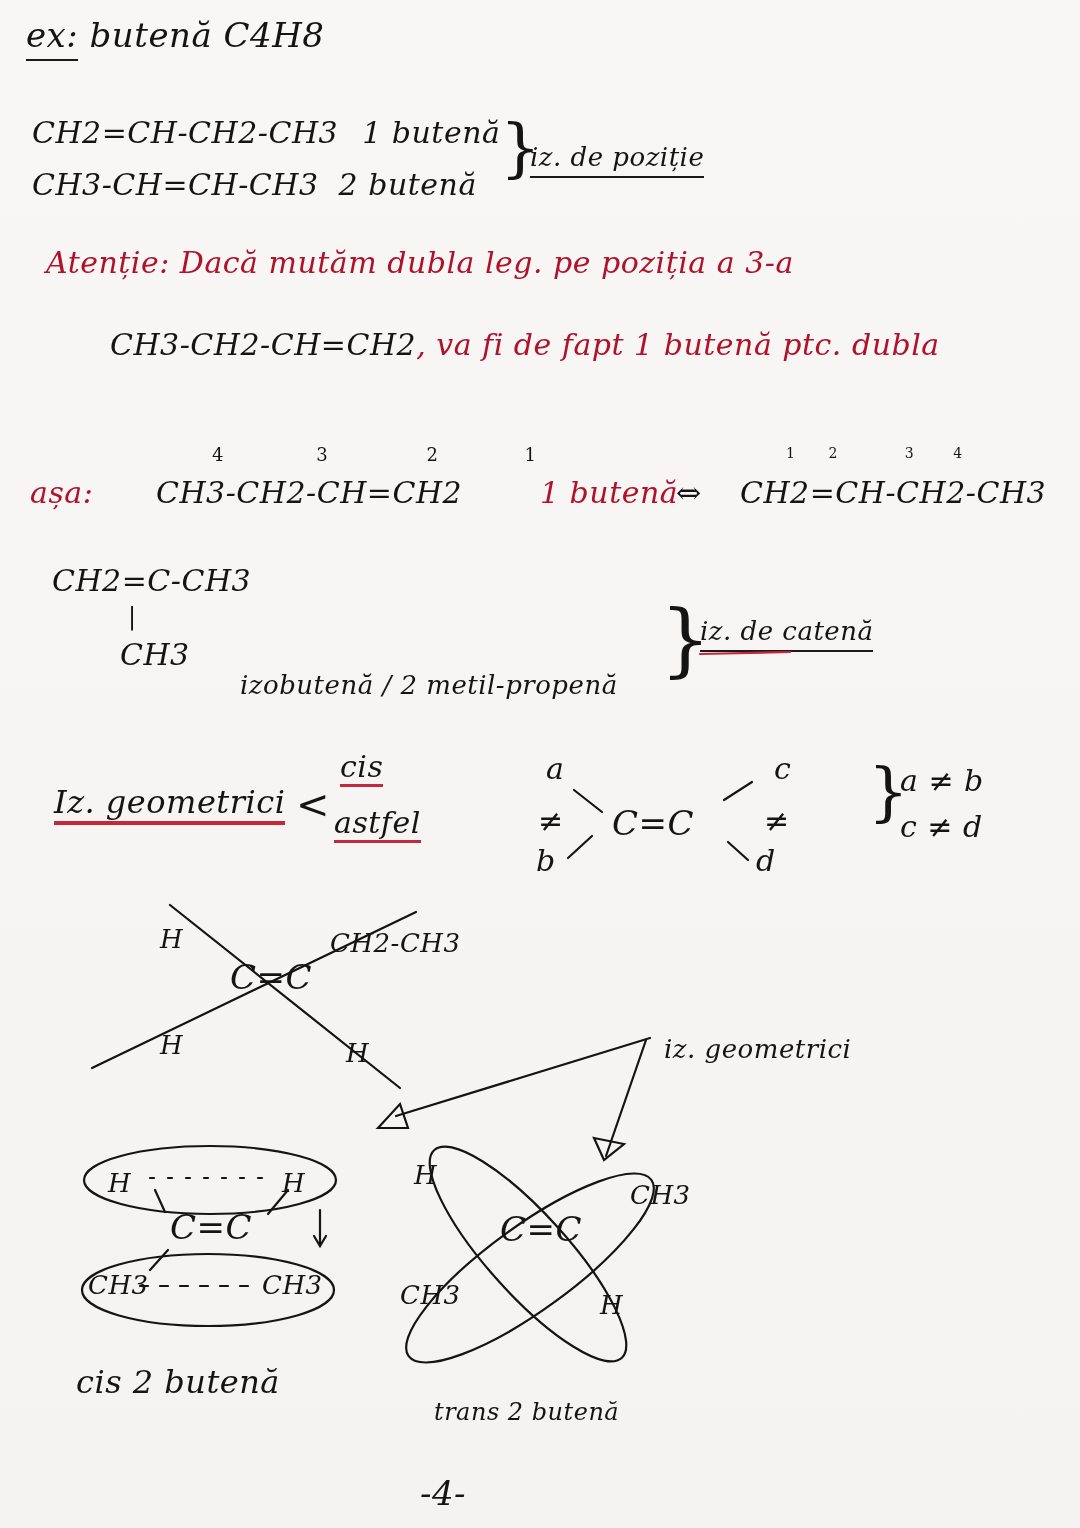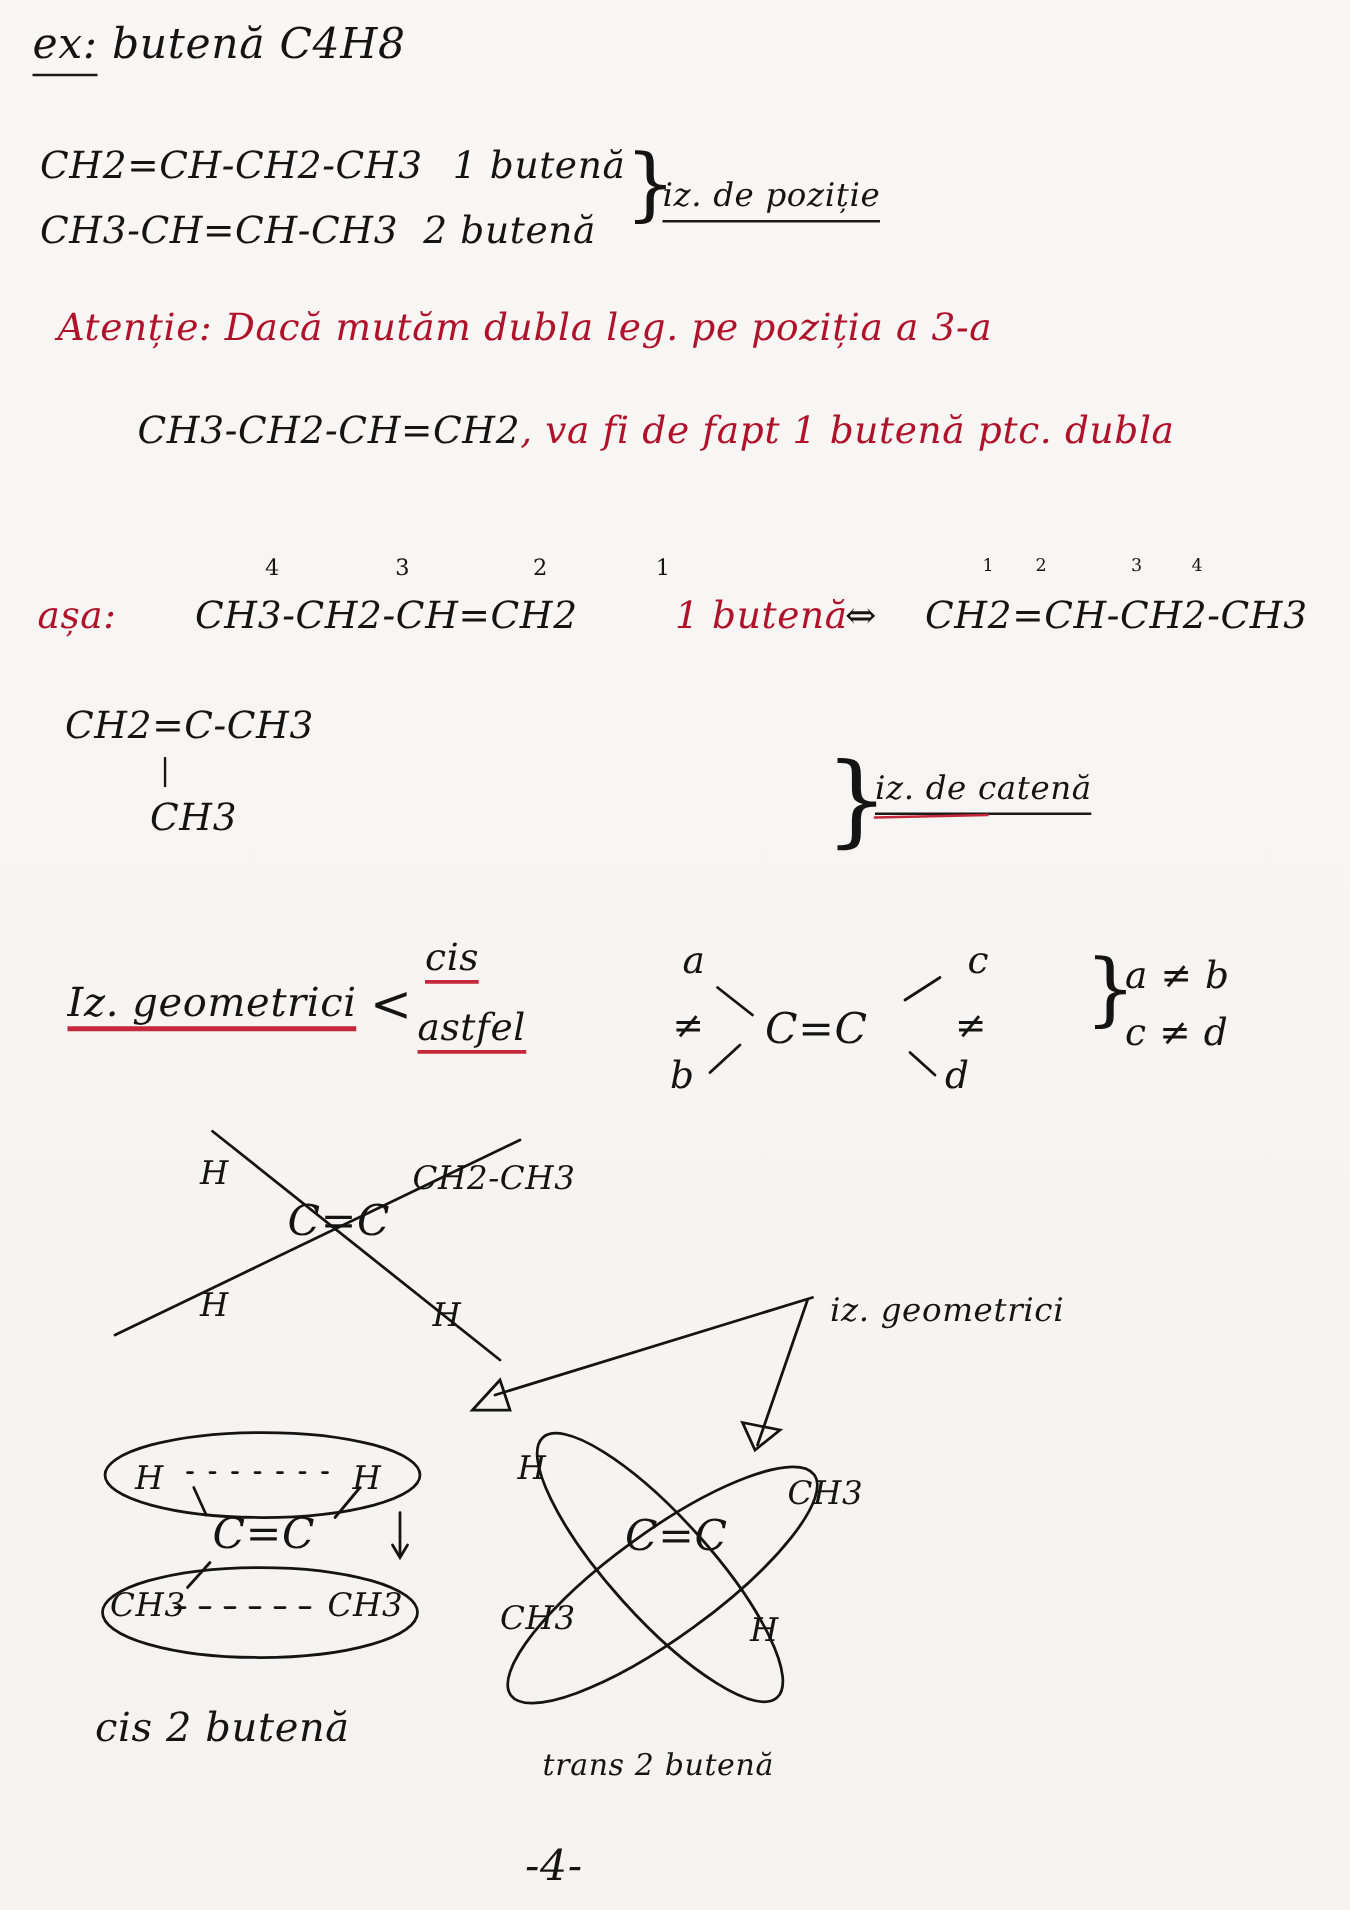--- a/index.html
+++ b/index.html
@@ -67,20 +67,21 @@
   <div class="t" style="left:786px; top:446px; font-size:14px; font-style:normal;">
     <span>1</span>
     <span style="margin-left:28px;">2</span>
     <span style="margin-left:62px;">3</span>
     <span style="margin-left:34px;">4</span>
   </div>
 
   <div class="t" style="left:52px; top:566px;">CH2=C-CH3</div>
   <div class="t" style="left:128px; top:604px; font-size:24px; font-style:normal;">|</div>
   <div class="t" style="left:120px; top:640px;">CH3</div>
+  <div class="t" style="left:240px; top:672px; font-size:26px;">izobutenă / 2 metil-propenă</div>
   <div class="brace" style="left:660px; top:600px; font-size:80px;">}</div>
   <div class="t small" style="left:700px; top:618px;">
     <span class="uline">iz. de catenă</span>
   </div>
 
   <div class="t" style="left:54px; top:786px; font-size:32px;">
     <span class="uline-red" style="border-bottom-width:4px;">Iz. geometrici</span>
   </div>
   <div class="t" style="left:296px; top:784px; font-size:40px; font-style:normal;">&lt;</div>
   <div class="t" style="left:340px; top:752px;">

